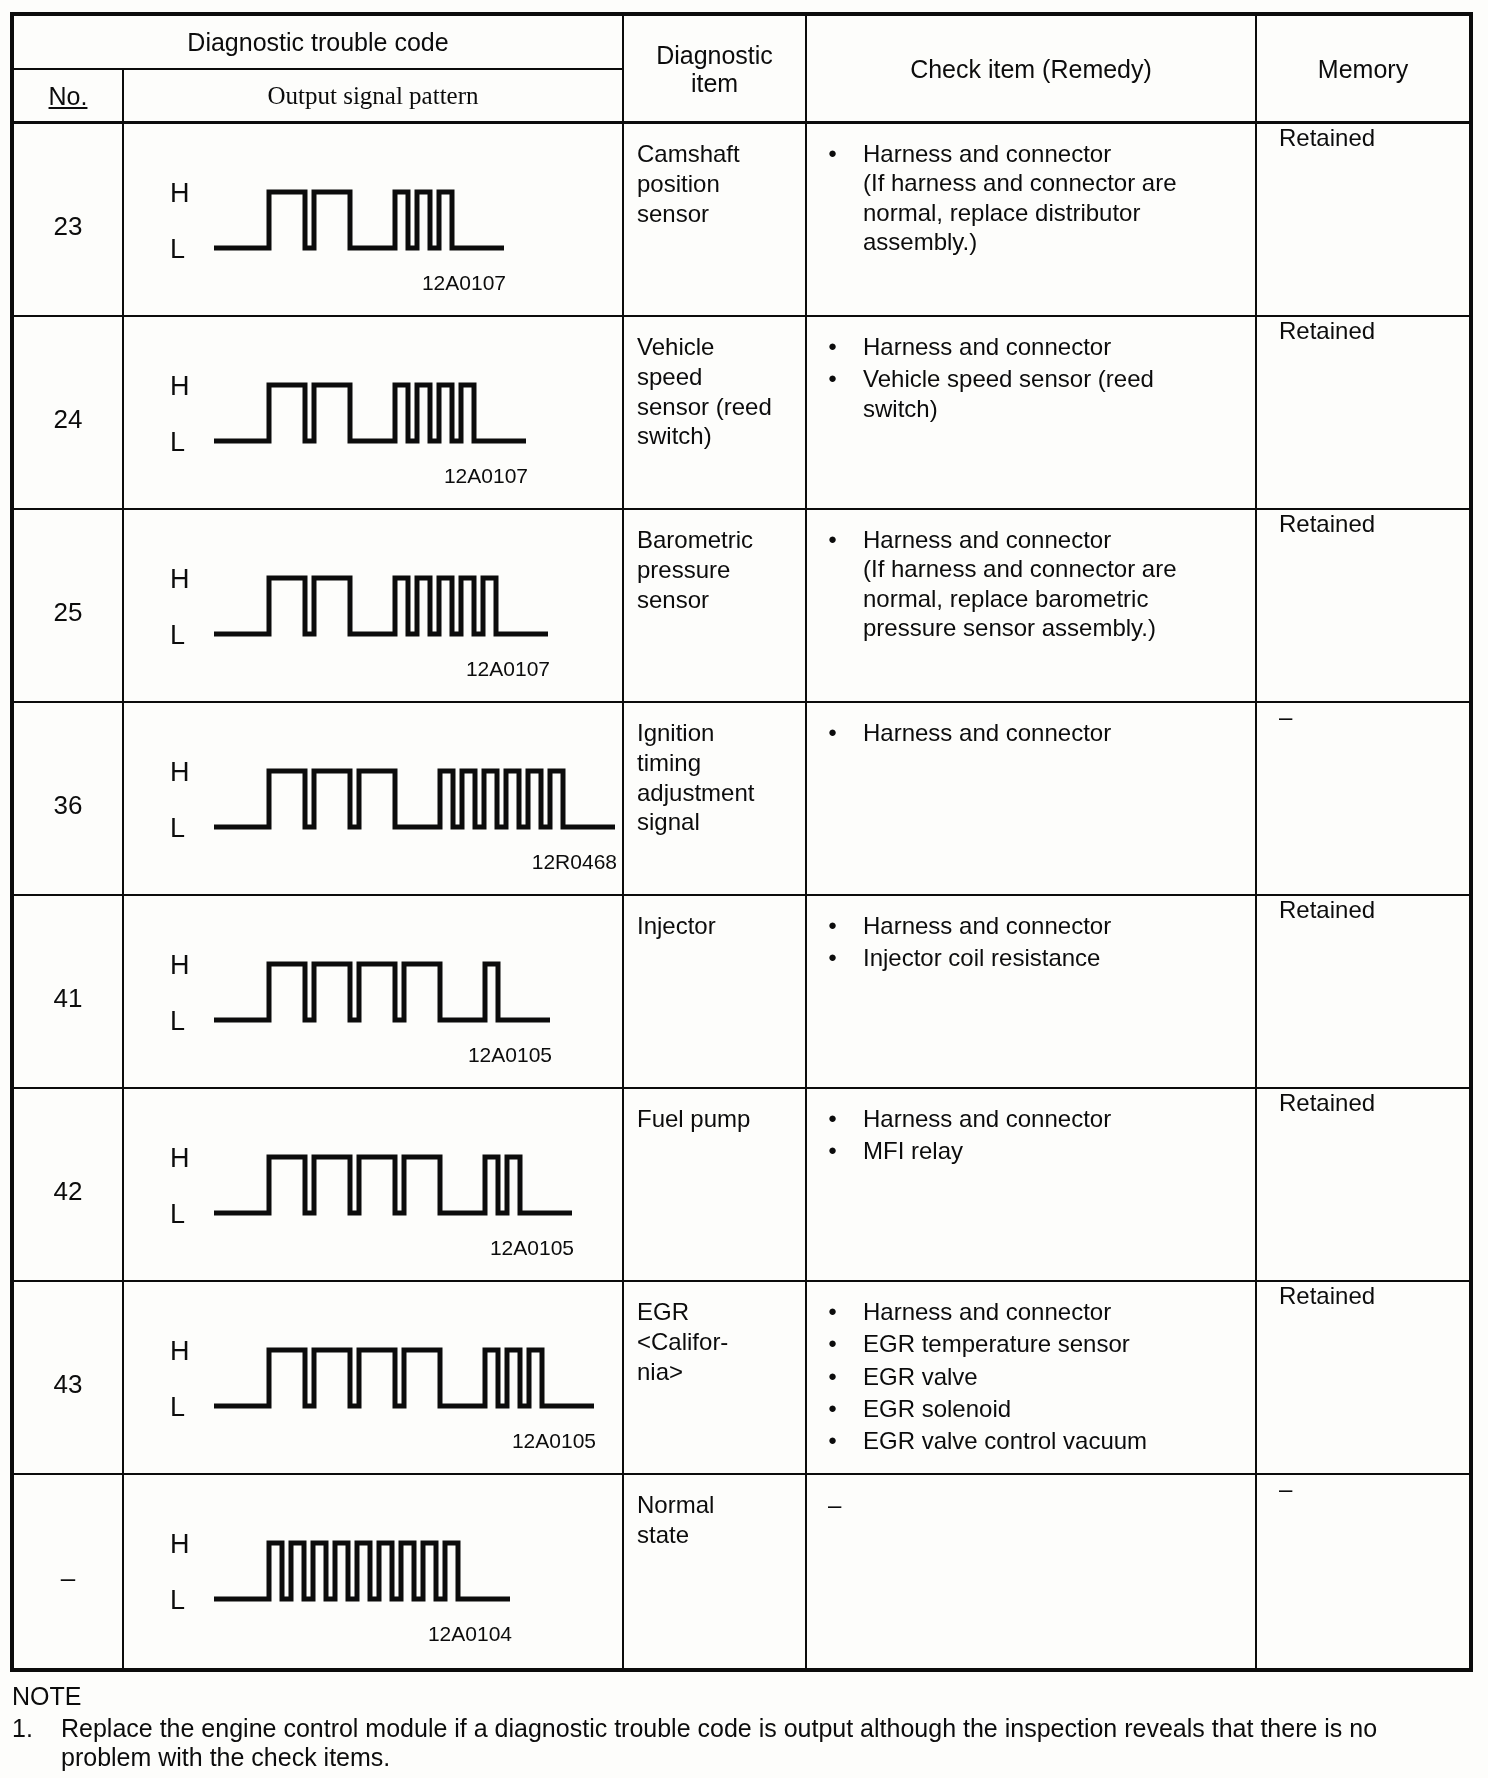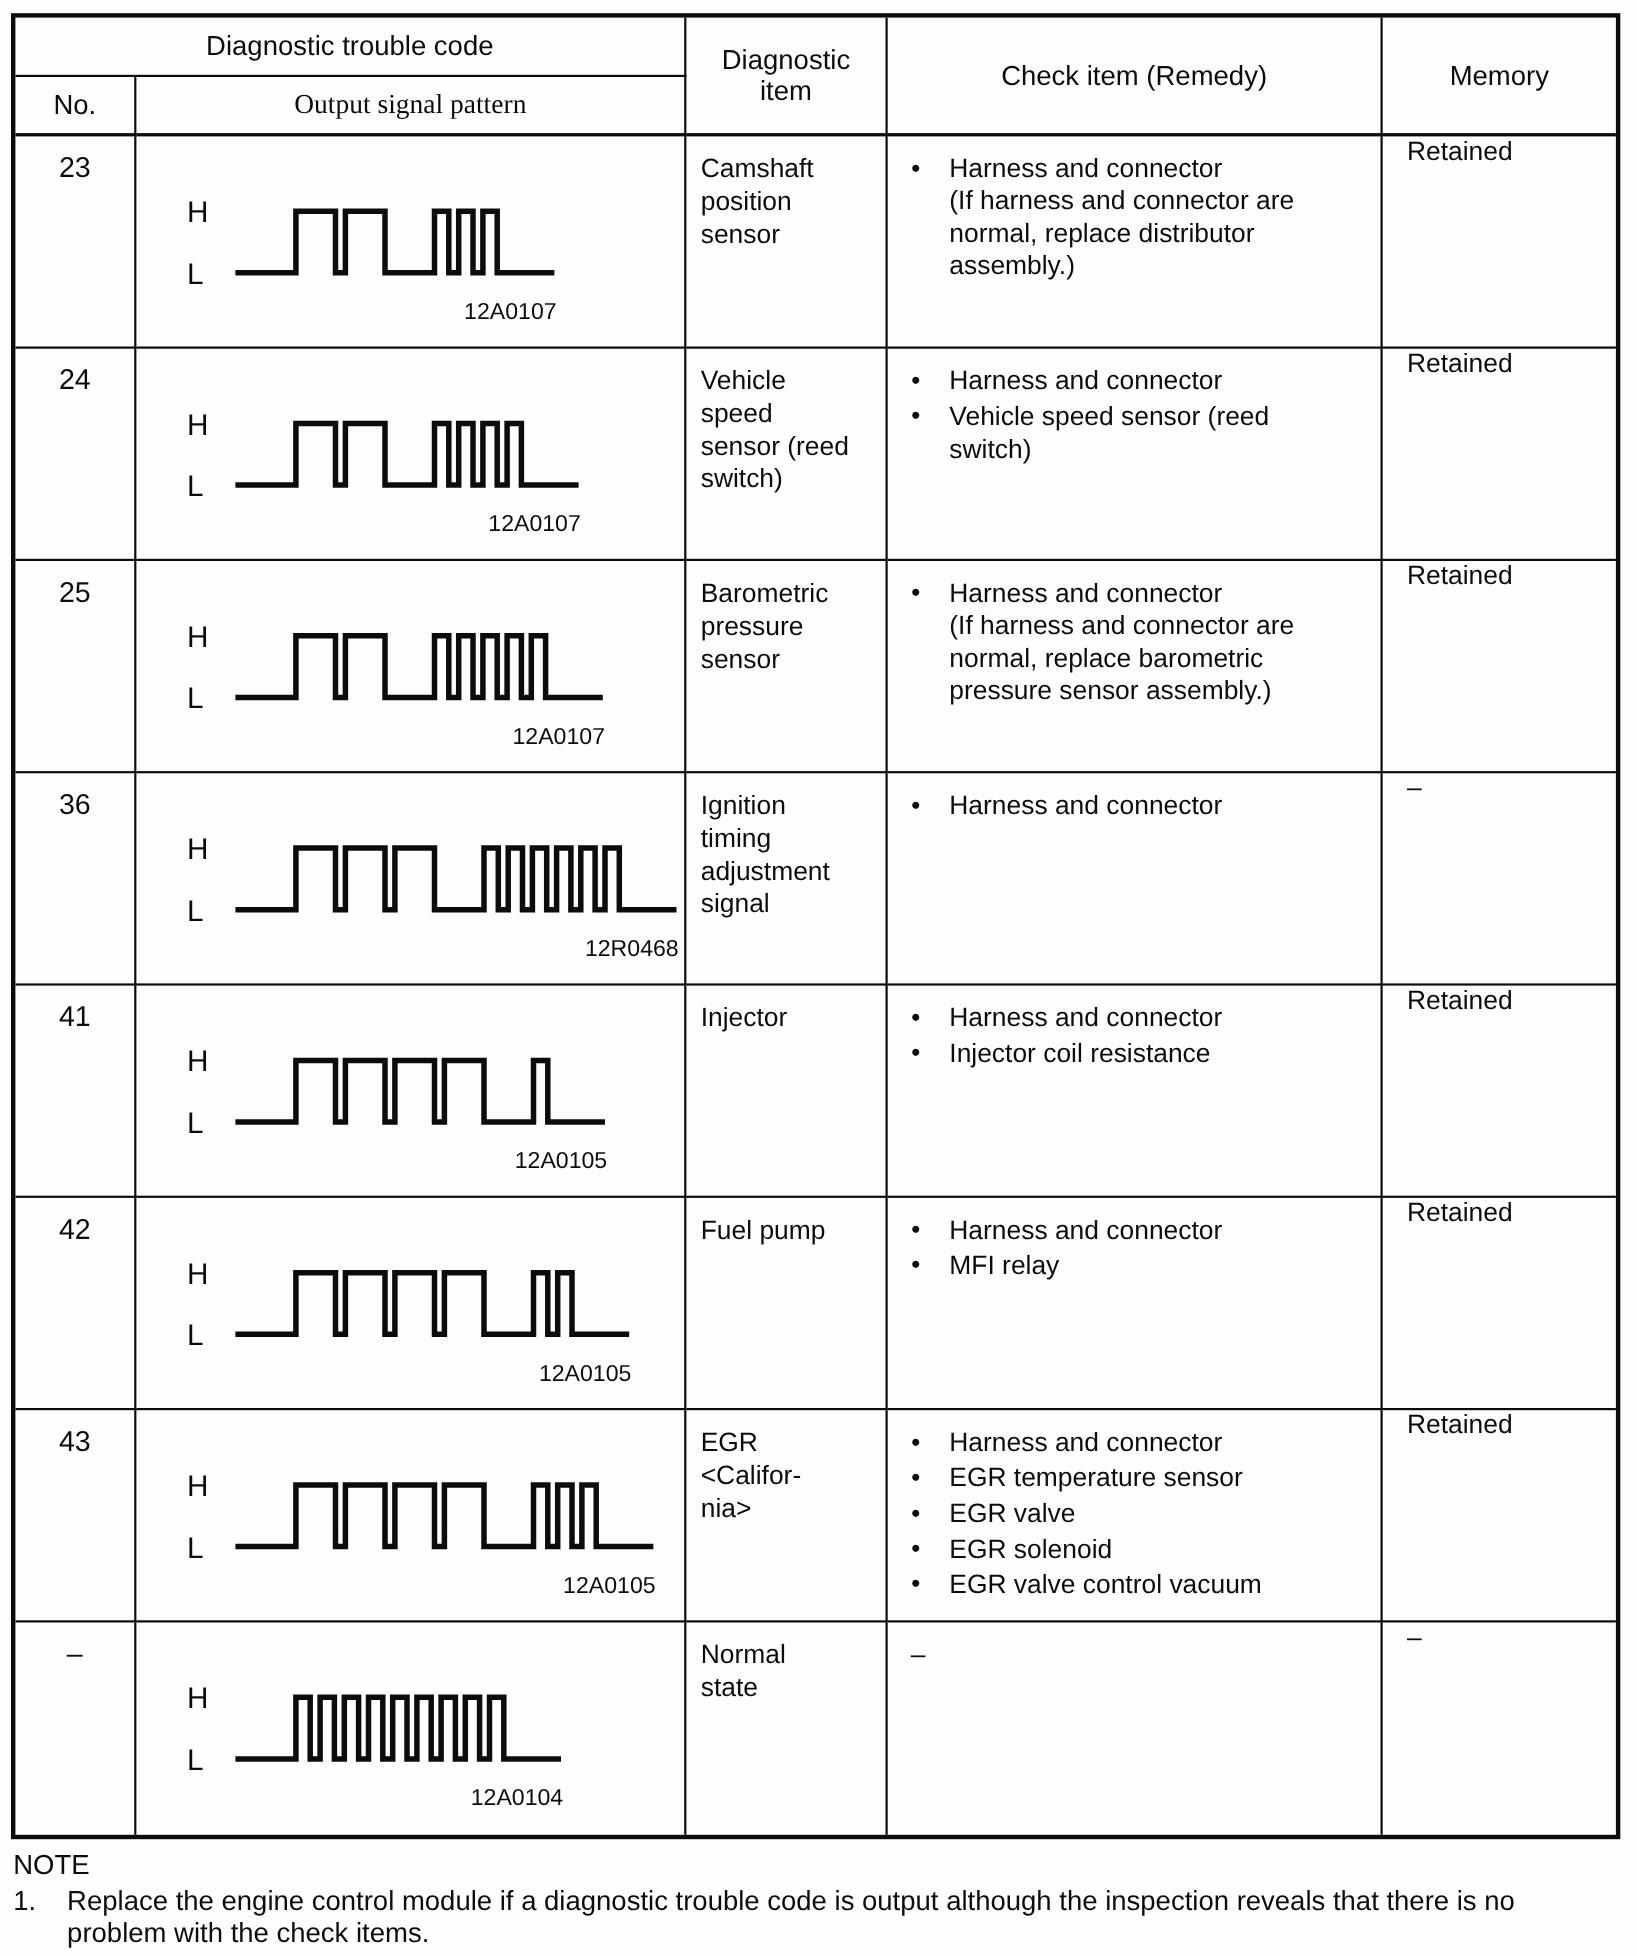--- a/index.html
+++ b/index.html
@@ -26,26 +26,26 @@
     overflow: hidden;
   }
   .last-col { border-right: none; }
   .last-row { border-bottom: none; }
   .hdr {
     display: flex; align-items: center; justify-content: center;
     text-align: center; font-size: 25px; line-height: 1.12;
   }
   .hdr-bold-bottom { border-bottom-width: 3px; }
   .h-trouble { grid-column: 1 / 3; grid-row: 1; }
-  .h-no   { grid-column: 1; grid-row: 2; }
+  .h-no   { grid-column: 1; grid-row: 2; text-decoration: underline; }
   .h-osp  { grid-column: 2; grid-row: 2; font-family: Liberation Serif, serif; }
   .h-diag { grid-column: 3; grid-row: 1 / 3; }
   .h-check{ grid-column: 4; grid-row: 1 / 3; }
   .h-mem  { grid-column: 5; grid-row: 1 / 3; }
-  .no-cell { font-size: 26px; display: flex; justify-content: center; align-items: flex-start; padding-top: 13px; }
+  .no-cell { font-size: 26px; display: flex; justify-content: center; align-items: center; padding-top: 13px; }
   .pattern-cell { padding: 36px 0 0 42px; }
   .diag-cell  { padding: 15px 8px 0 13px; font-size: 24px; line-height: 1.24; }
   .check-cell { padding: 15px 6px 0 21px; font-size: 24px; line-height: 1.22; }
   .mem-cell   { padding: 0 0 0 22px; font-size: 24px; }
   .pre { white-space: pre-line; }
   .check-item { display: flex; align-items: flex-start; margin-bottom: 3px; }
   .bullet { width: 35px; flex: 0 0 35px; font-size: 15px; padding-top: 5px; }
   .check-text { flex: 1; }
   svg text { fill: #0c0c0c; }
   .hl { font-size: 27px; }

